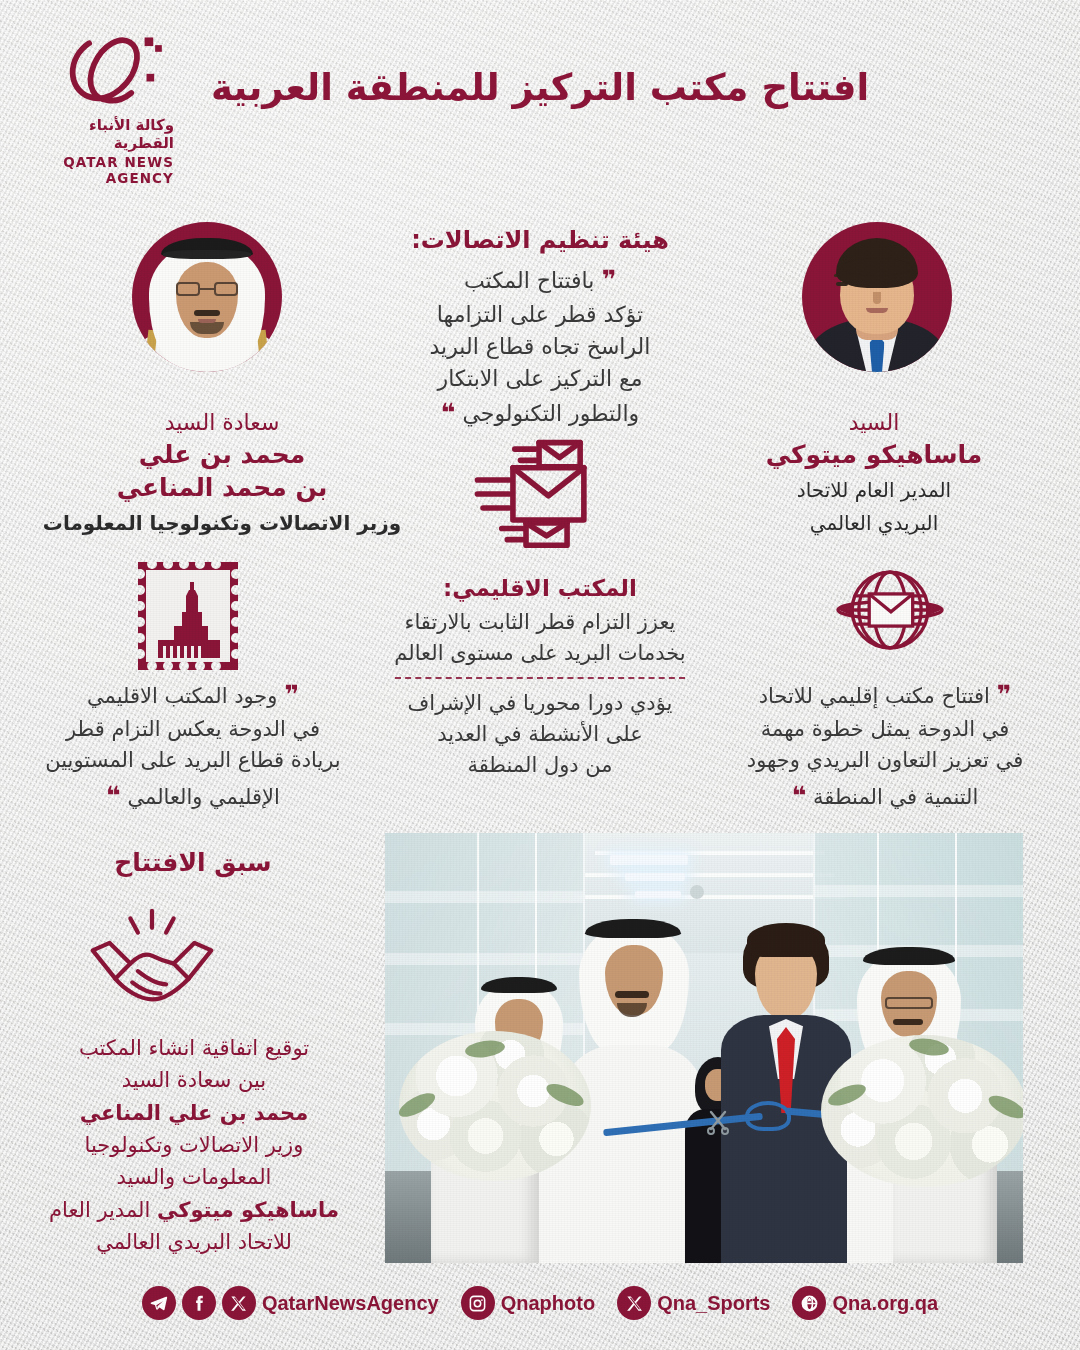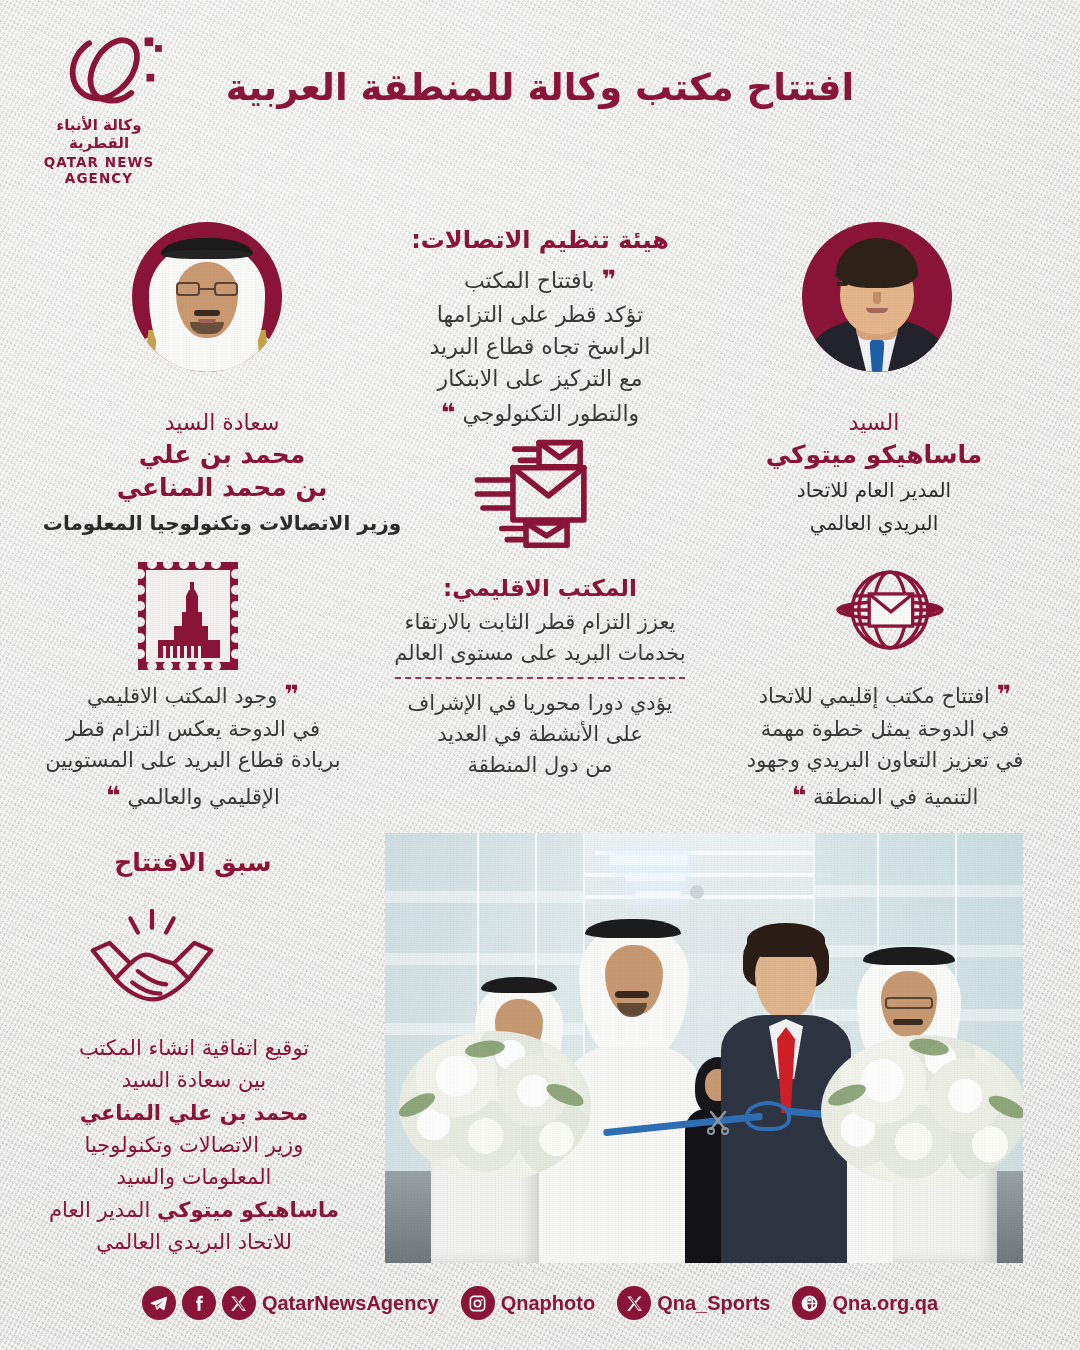--- a/index.html
+++ b/index.html
@@ -52,21 +52,21 @@
     color: #8a1538;
     font-weight: bold;
     font-size: 37px;
     line-height: 1.38;
     letter-spacing: -0.3px;
     direction: rtl;
   }
   #title-block .tline { display: block; white-space: nowrap; }
 
   
-  #logo { position: absolute; top: 26px; left: 24px; width: 150px; text-align: center; }
+  #logo { position: absolute; top: 26px; left: 24px; width: 150px; text-align: right; }
   #logo .mark { height: 88px; }
   #logo .logo-ar { font-size: 15px; color: #8a1538; font-weight: bold; margin-top: 2px; direction: rtl; }
   #logo .logo-en { font-size: 13.5px; color: #8a1538; font-weight: bold; letter-spacing: 1.1px; margin-top: 2px; }
 
   
   .portrait {
     position: absolute; width: 150px; height: 150px; border-radius: 50%;
     background: #8a1538; overflow: hidden;
   }
   #portrait-left  { top: 222px; right: 128px; }
@@ -227,21 +227,21 @@
   svg { display:block; }
 </style>
 </head>
 <body>
 
 <div id="page">
 
   <div id="header" class="layer">
 
     <div id="title-block">
-      <span class="tline">افتتاح مكتب وكالة للمنطقة العربية</span>
+      <span class="tline">افتتاح مكتب التركيز للمنطقة العربية</span>
     </div>
 
     <div id="logo">
       <div class="mark">
         <svg viewBox="0 0 120 92" width="120" height="88" aria-hidden="true">
           <g fill="none" stroke="#8a1538" stroke-width="6" stroke-linecap="round">
             <path d="M34 18 C10 34, 12 66, 34 74 C56 82, 82 58, 84 34 C85 18, 72 10, 58 18 C42 27, 30 52, 38 68 C44 80, 64 82, 78 70"></path>
           </g>
           <rect x="92" y="12" width="9" height="9" fill="#8a1538"></rect>
           <rect x="103" y="20" width="7" height="7" fill="#8a1538"></rect>

